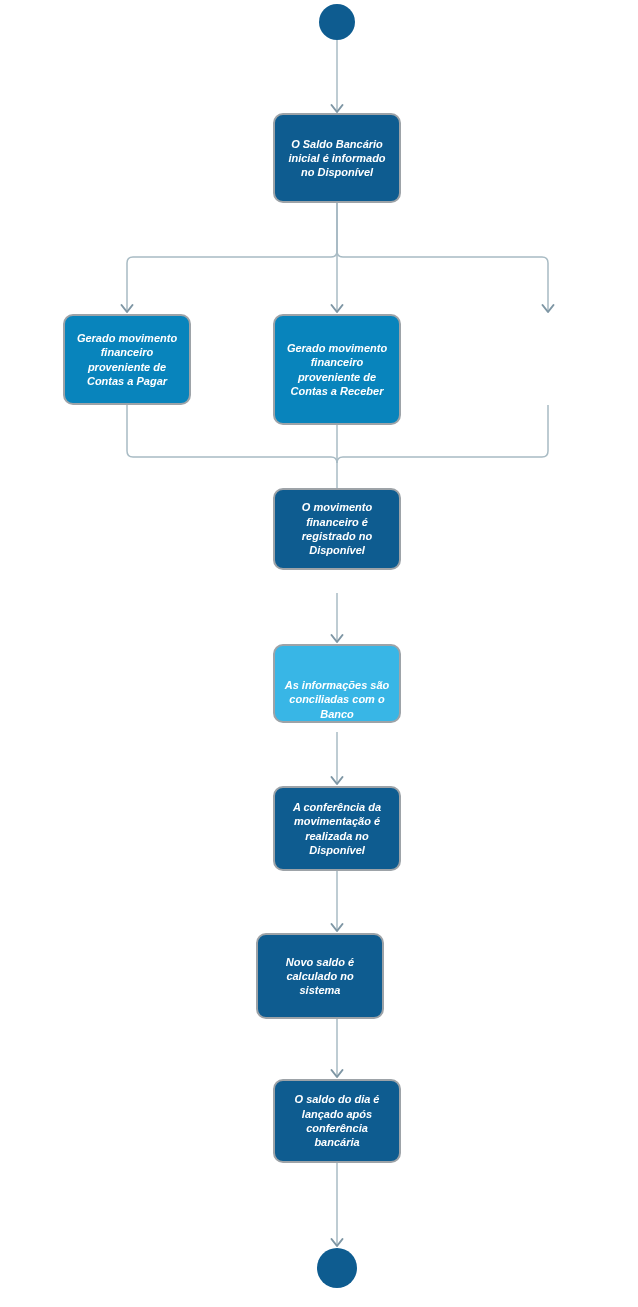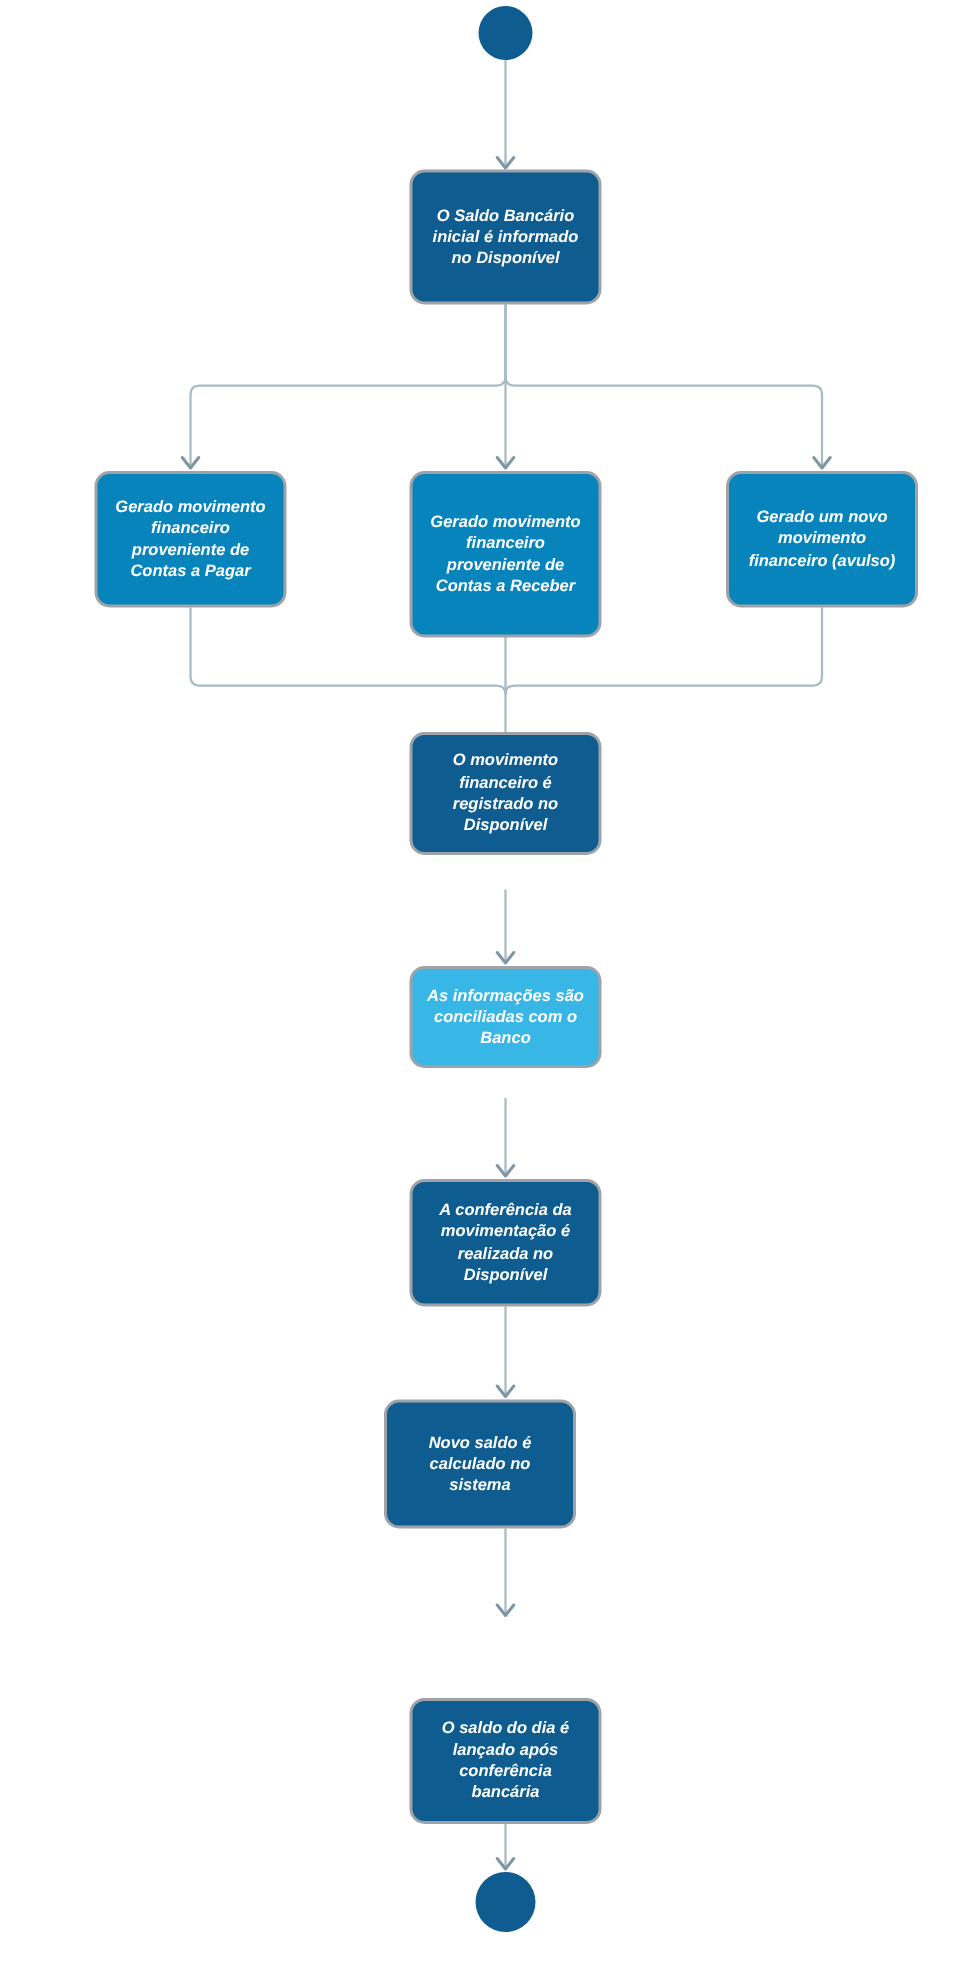--- a/index.html
+++ b/index.html
@@ -60,24 +60,24 @@
   }
   .terminal.start { left: 319px; top: 4px;    width: 36px; height: 36px; }
   .terminal.end   { left: 317px; top: 1248px; width: 40px; height: 40px; }
 
   
   .n-saldo-inicial  { left: 273px; top: 113px;  width: 128px; height: 90px; }
   .n-mov-pagar      { left: 63px;  top: 314px;  width: 128px; height: 91px; }
   .n-mov-receber    { left: 273px; top: 314px;  width: 128px; height: 111px; }
   .n-mov-avulso     { left: 484px; top: 314px;  width: 128px; height: 91px; }
   .n-mov-registrado { left: 273px; top: 488px;  width: 128px; height: 82px; }
-  .n-conciliacao    { left: 273px; top: 644px;  width: 128px; height: 68px; }
+  .n-conciliacao    { left: 273px; top: 644px;  width: 128px; height: 79px; align-items: flex-end; }
   .n-conferencia    { left: 273px; top: 786px;  width: 128px; height: 85px; }
   .n-novo-saldo     { left: 256px; top: 933px;  width: 128px; height: 86px; }
-  .n-saldo-dia      { left: 273px; top: 1132px; width: 128px; height: 84px; }
+  .n-saldo-dia      { left: 273px; top: 1079px; width: 128px; height: 84px; }
 </style>
 </head>
 <body>
 
 <div class="canvas">
 
   <svg class="connector-layer" width="638" height="1307" viewBox="0 0 638 1307">
 
     <g>
       <path class="edge" d="M337,40 L337,112"></path>
@@ -141,23 +141,20 @@
   </div>
 
   <div class="node medium n-mov-pagar">
     <span>Gerado movimento financeiro proveniente de Contas a Pagar</span>
   </div>
 
   <div class="node medium n-mov-receber">
     <span>Gerado movimento financeiro proveniente de Contas a Receber</span>
   </div>
 
-  <div class="node medium n-mov-avulso">
-    <span>Gerado um novo movimento financeiro (avulso)</span>
-  </div>
 
   <div class="node dark n-mov-registrado">
     <span>O movimento financeiro é registrado no Disponível</span>
   </div>
 
   <div class="node light n-conciliacao">
     <span>As informações são conciliadas com o Banco</span>
   </div>
 
   <div class="node dark n-conferencia">

